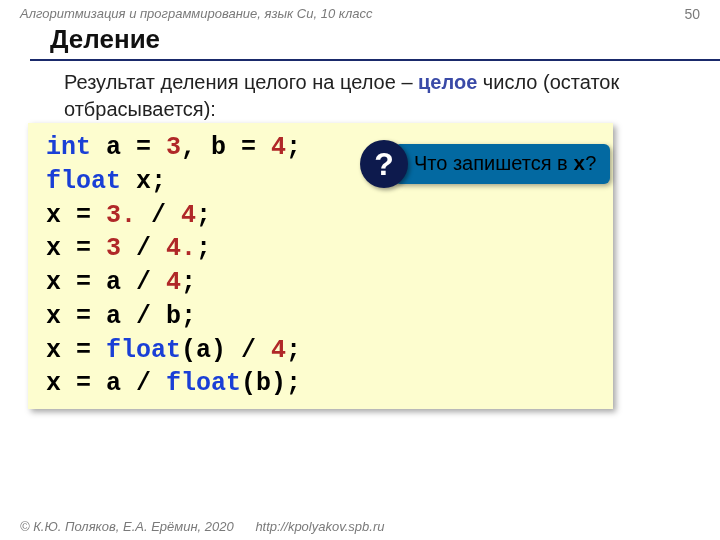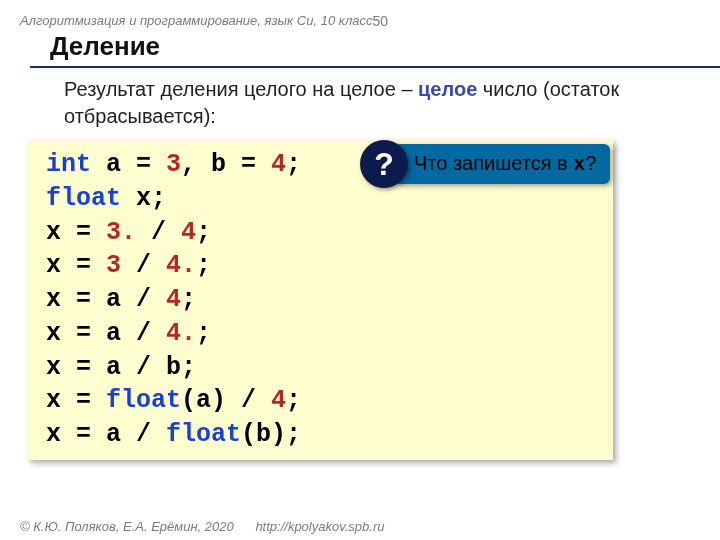--- a/index.html
+++ b/index.html
@@ -4,46 +4,45 @@
 <style>
   * { margin: 0; padding: 0; box-sizing: border-box; }
   body {
     width: 720px; height: 540px;
     background: #fff;
     font-family: Arial, sans-serif;
     position: relative;
     overflow: hidden;
   }
   .header-meta {
-    padding: 13px 20px 2px 20px;
+    padding: 6px 20px 2px 20px;
     color: #7a7a7a;
     font-size: 13px;
     font-style: italic;
     display: flex;
-    justify-content: flex-start;
+    justify-content: space-between;
   }
   .page-num { font-style: normal; font-size: 14px; }
   .title {
     padding: 0px 20px 4px 20px;
     font-size: 26px;
     font-weight: bold;
     color: #111;
     border-bottom: 2px solid #1a2a6b;
     margin-left: 30px;
   }
   .main { padding: 8px 28px 0 28px; }
   .desc {
     font-size: 20px;
     color: #222;
     line-height: 1.35;
     margin-left: 36px;
   }
   .em-word { color: #3a4aa7; font-weight: bold; }
   .code-box {
-    margin-top: 10px;
     background: #fdfdcf;
     box-shadow: 3px 3px 6px rgba(0,0,0,0.35);
     padding: 8px 18px 8px 18px;
     font-family: "Courier New", monospace;
     font-size: 25px;
     font-weight: bold;
     color: #000;
     line-height: 1.35;
     width: 585px;
     position: relative;
@@ -104,21 +103,20 @@
   <div class="desc">
     <span>Результат деления целого на целое – </span><span class="em-word">целое</span><span> число (остаток отбрасывается):</span>
   </div>
 
   <div class="code-box">
     <div><span class="kw-type">int</span><span> a = </span><span class="kw-num">3</span><span>, b = </span><span class="kw-num">4</span><span>;</span></div>
     <div><span class="kw-type">float</span><span> x;</span></div>
     <div><span>x = </span><span class="kw-num">3.</span><span> / </span><span class="kw-num">4</span><span>;</span></div>
     <div><span>x = </span><span class="kw-num">3</span><span> / </span><span class="kw-num">4.</span><span>;</span></div>
     <div><span>x = a / </span><span class="kw-num">4</span><span>;</span></div>
-    <div><span>x = a / </span><span class="kw-num">4.</span><span>;</span></div>
     <div><span>x = a / b;</span></div>
     <div><span>x = </span><span class="kw-func">float</span><span>(a) / </span><span class="kw-num">4</span><span>;</span></div>
     <div><span>x = a / </span><span class="kw-func">float</span><span>(b);</span></div>
   </div>
 </div>
 
 <div class="callout">
   <div class="q-circle">?</div>
   <div class="q-bubble">
     <span>Что запишется в </span><code>x</code><span>?</span>

